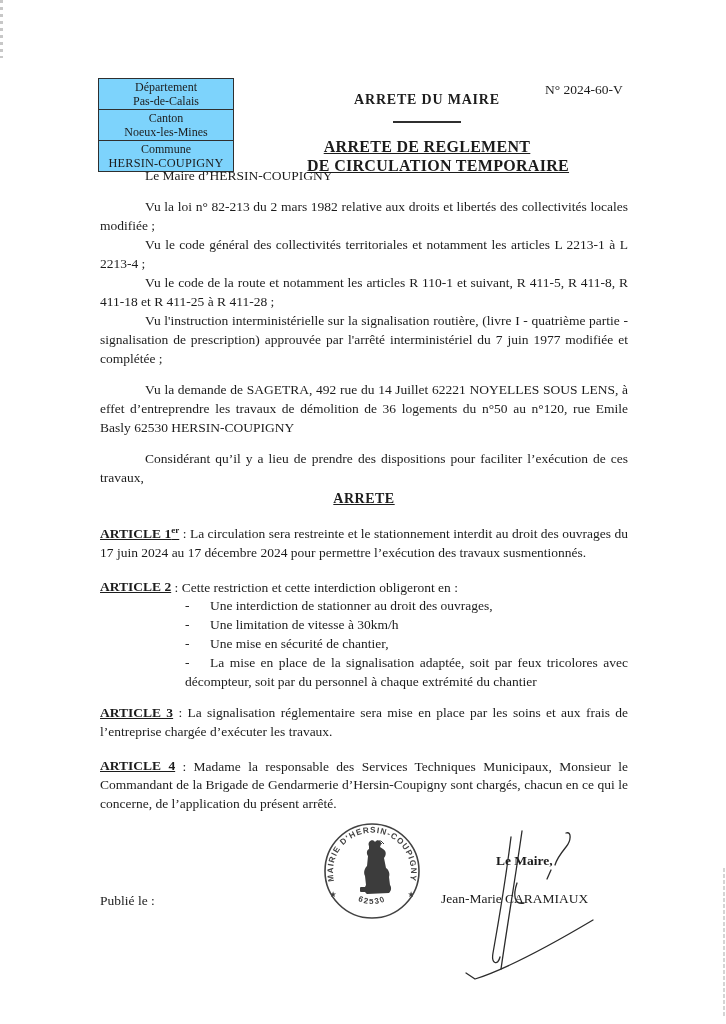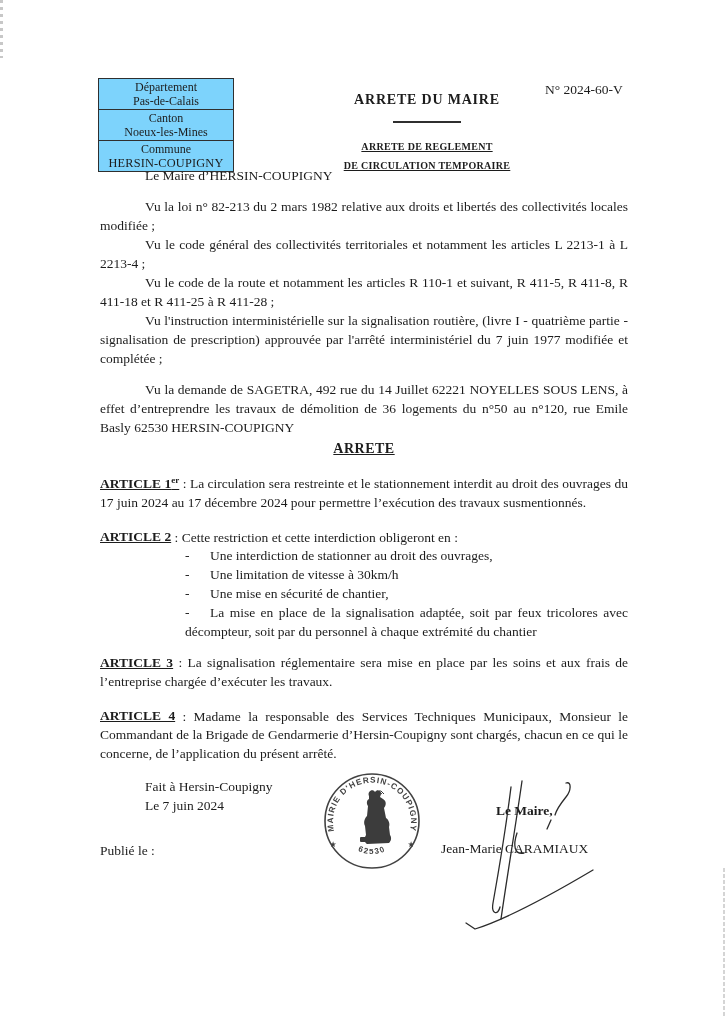--- a/index.html
+++ b/index.html
@@ -25,21 +25,21 @@
   .admin-box { position:absolute; left:-2px; top:0; width:134px;
     border:1.5px solid #2f2f2f; background:#7dd3fc; }
   .admin-cell { text-align:center; font-size:12px; line-height:14px;
     padding:1px 0 1px; border-top:1px solid #2f2f2f; }
   .admin-cell:first-child { border-top:none; }
   .admin-cell .l2b { font-weight:400; font-size:12.3px; letter-spacing:.2px; }
   .doc-ref { position:absolute; left:445px; top:2px; font-size:13.5px; white-space:nowrap; }
   .title-block { position:absolute; left:207px; top:12px; width:240px; text-align:center; }
   .main-title { font-weight:700; font-size:14px; letter-spacing:.8px; }
   .title-rule { width:68px; height:2px; background:#2f2f2f; margin:12px auto 14px; }
-  .subtitle-line { font-weight:700; font-size:10px; letter-spacing:.3px;
+  .subtitle-line { font-weight:700; font-size:16px; letter-spacing:.3px;
     text-decoration:underline; line-height:19px; white-space:nowrap; }
 
   .salutation { margin:0 0 12px 45px; }
 
   p.recital { margin:0; text-indent:45px; text-align:justify; }
   p.recital.gap { margin-top:12px; }
 
   .decree-heading { text-align:center; font-weight:700; font-size:14px;
     letter-spacing:.5px; text-decoration:underline; margin:2px 0 0; }
 
@@ -104,43 +104,40 @@
     </div>
   </div>
 
   <div class="salutation">Le Maire d’HERSIN-COUPIGNY</div>
 
   <p class="recital">Vu la loi n° 82-213 du 2 mars 1982 relative aux droits et libertés des collectivités locales modifiée ;</p>
   <p class="recital">Vu le code général des collectivités territoriales et notamment les articles L 2213-1 à L 2213-4 ;</p>
   <p class="recital">Vu le code de la route et notamment les articles R 110-1 et suivant, R 411-5, R 411-8, R 411-18 et R 411-25 à R 411-28 ;</p>
   <p class="recital">Vu l'instruction interministérielle sur la signalisation routière, (livre I - quatrième partie - signalisation de prescription) approuvée par l'arrêté interministériel du 7 juin 1977 modifiée et complétée ;</p>
   <p class="recital gap">Vu la demande de SAGETRA, 492 rue du 14 Juillet 62221 NOYELLES SOUS LENS, à effet d’entreprendre les travaux de démolition de 36 logements du n°50 au n°120, rue Emile Basly 62530 HERSIN-COUPIGNY</p>
+  <p class="recital gap">Considérant qu’il y a lieu de prendre des dispositions pour faciliter l’exécution de ces travaux,</p>
 
   <div class="decree-heading">ARRETE</div>
 
   <p class="article"><span class="art-head"><span>ARTICLE 1</span><sup>er</sup></span><span> : </span><span>La circulation sera restreinte et le stationnement interdit au droit des ouvrages du 17 juin 2024 au 17 décembre 2024 pour permettre l’exécution des travaux susmentionnés.</span></p>
 
   <p class="article"><span class="art-head"><span>ARTICLE 2</span><sup></sup></span><span> : </span><span>Cette restriction et cette interdiction obligeront en :</span></p>
 
   <ul class="restrictions">
     <li><span class="dash">-</span><span>Une interdiction de stationner au droit des ouvrages,</span></li>
     <li><span class="dash">-</span><span>Une limitation de vitesse à 30km/h</span></li>
     <li><span class="dash">-</span><span>Une mise en sécurité de chantier,</span></li>
     <li><span class="dash">-</span><span>La mise en place de la signalisation adaptée, soit par feux tricolores avec décompteur, soit par du personnel à chaque extrémité du chantier</span></li>
   </ul>
 
   <p class="article tight"><span class="art-head"><span>ARTICLE 3</span><sup></sup></span><span> : </span><span>La signalisation réglementaire sera mise en place par les soins et aux frais de l’entreprise chargée d’exécuter les travaux.</span></p>
 
   <p class="article"><span class="art-head"><span>ARTICLE 4</span><sup></sup></span><span> : </span><span>Madame la responsable des Services Techniques Municipaux, Monsieur le Commandant de la Brigade de Gendarmerie d’Hersin-Coupigny sont chargés, chacun en ce qui le concerne, de l’application du présent arrêté.</span></p>
 
   <div class="closing">
-    <div class="fait-block">
-      <div>Fait à Hersin-Coupigny</div>
-      <div>Le 7 juin 2024</div>
-    </div>
     <div class="publie">Publié le :</div>
 
     <svg class="stamp" viewBox="0 0 100 100" aria-hidden="true">
       <circle class="ring" cx="50" cy="50" r="47"></circle>
       <defs>
         <path id="ringPath" d="M 13,63 A 39,39 0 1 1 87,63"></path>
         <path id="pcPath" d="M 30,76 A 32,32 0 0 0 70,76"></path>
       </defs>
       <text class="ring-text"><textPath href="#ringPath" startOffset="50%" text-anchor="middle">MAIRIE D'HERSIN-COUPIGNY</textPath></text>
       <text class="pc-text"><textPath href="#pcPath" startOffset="50%" text-anchor="middle">62530</textPath></text>

